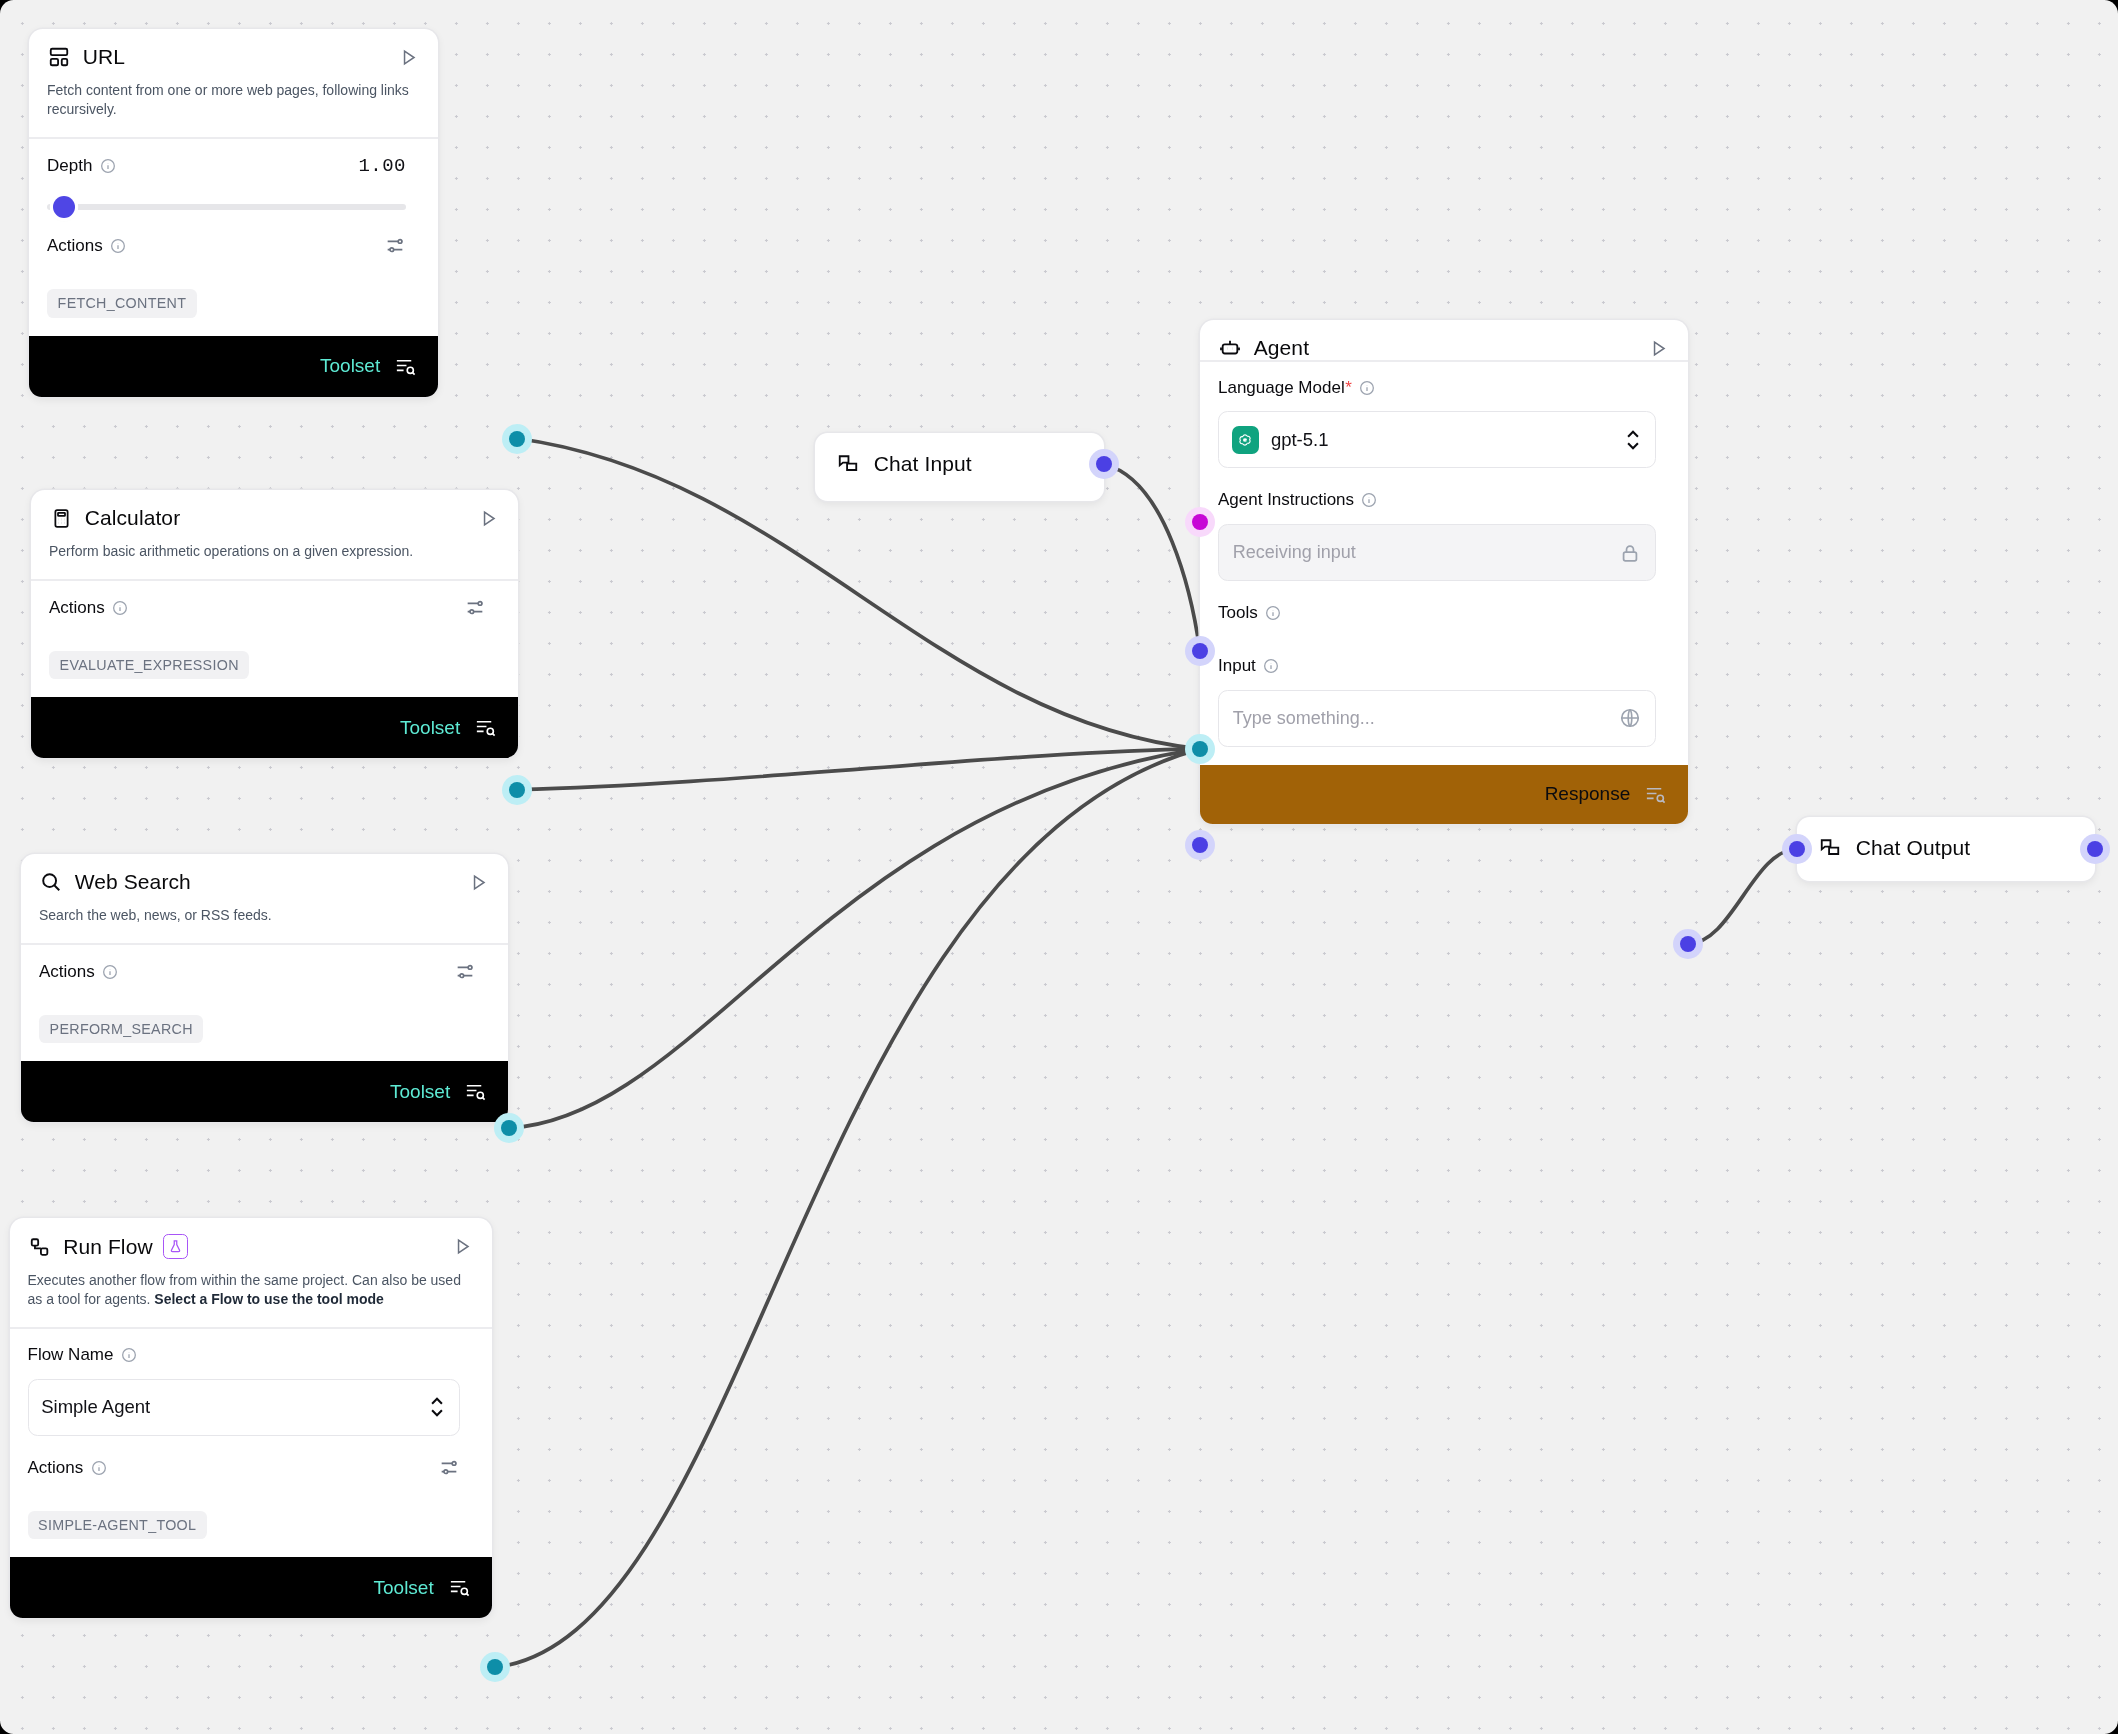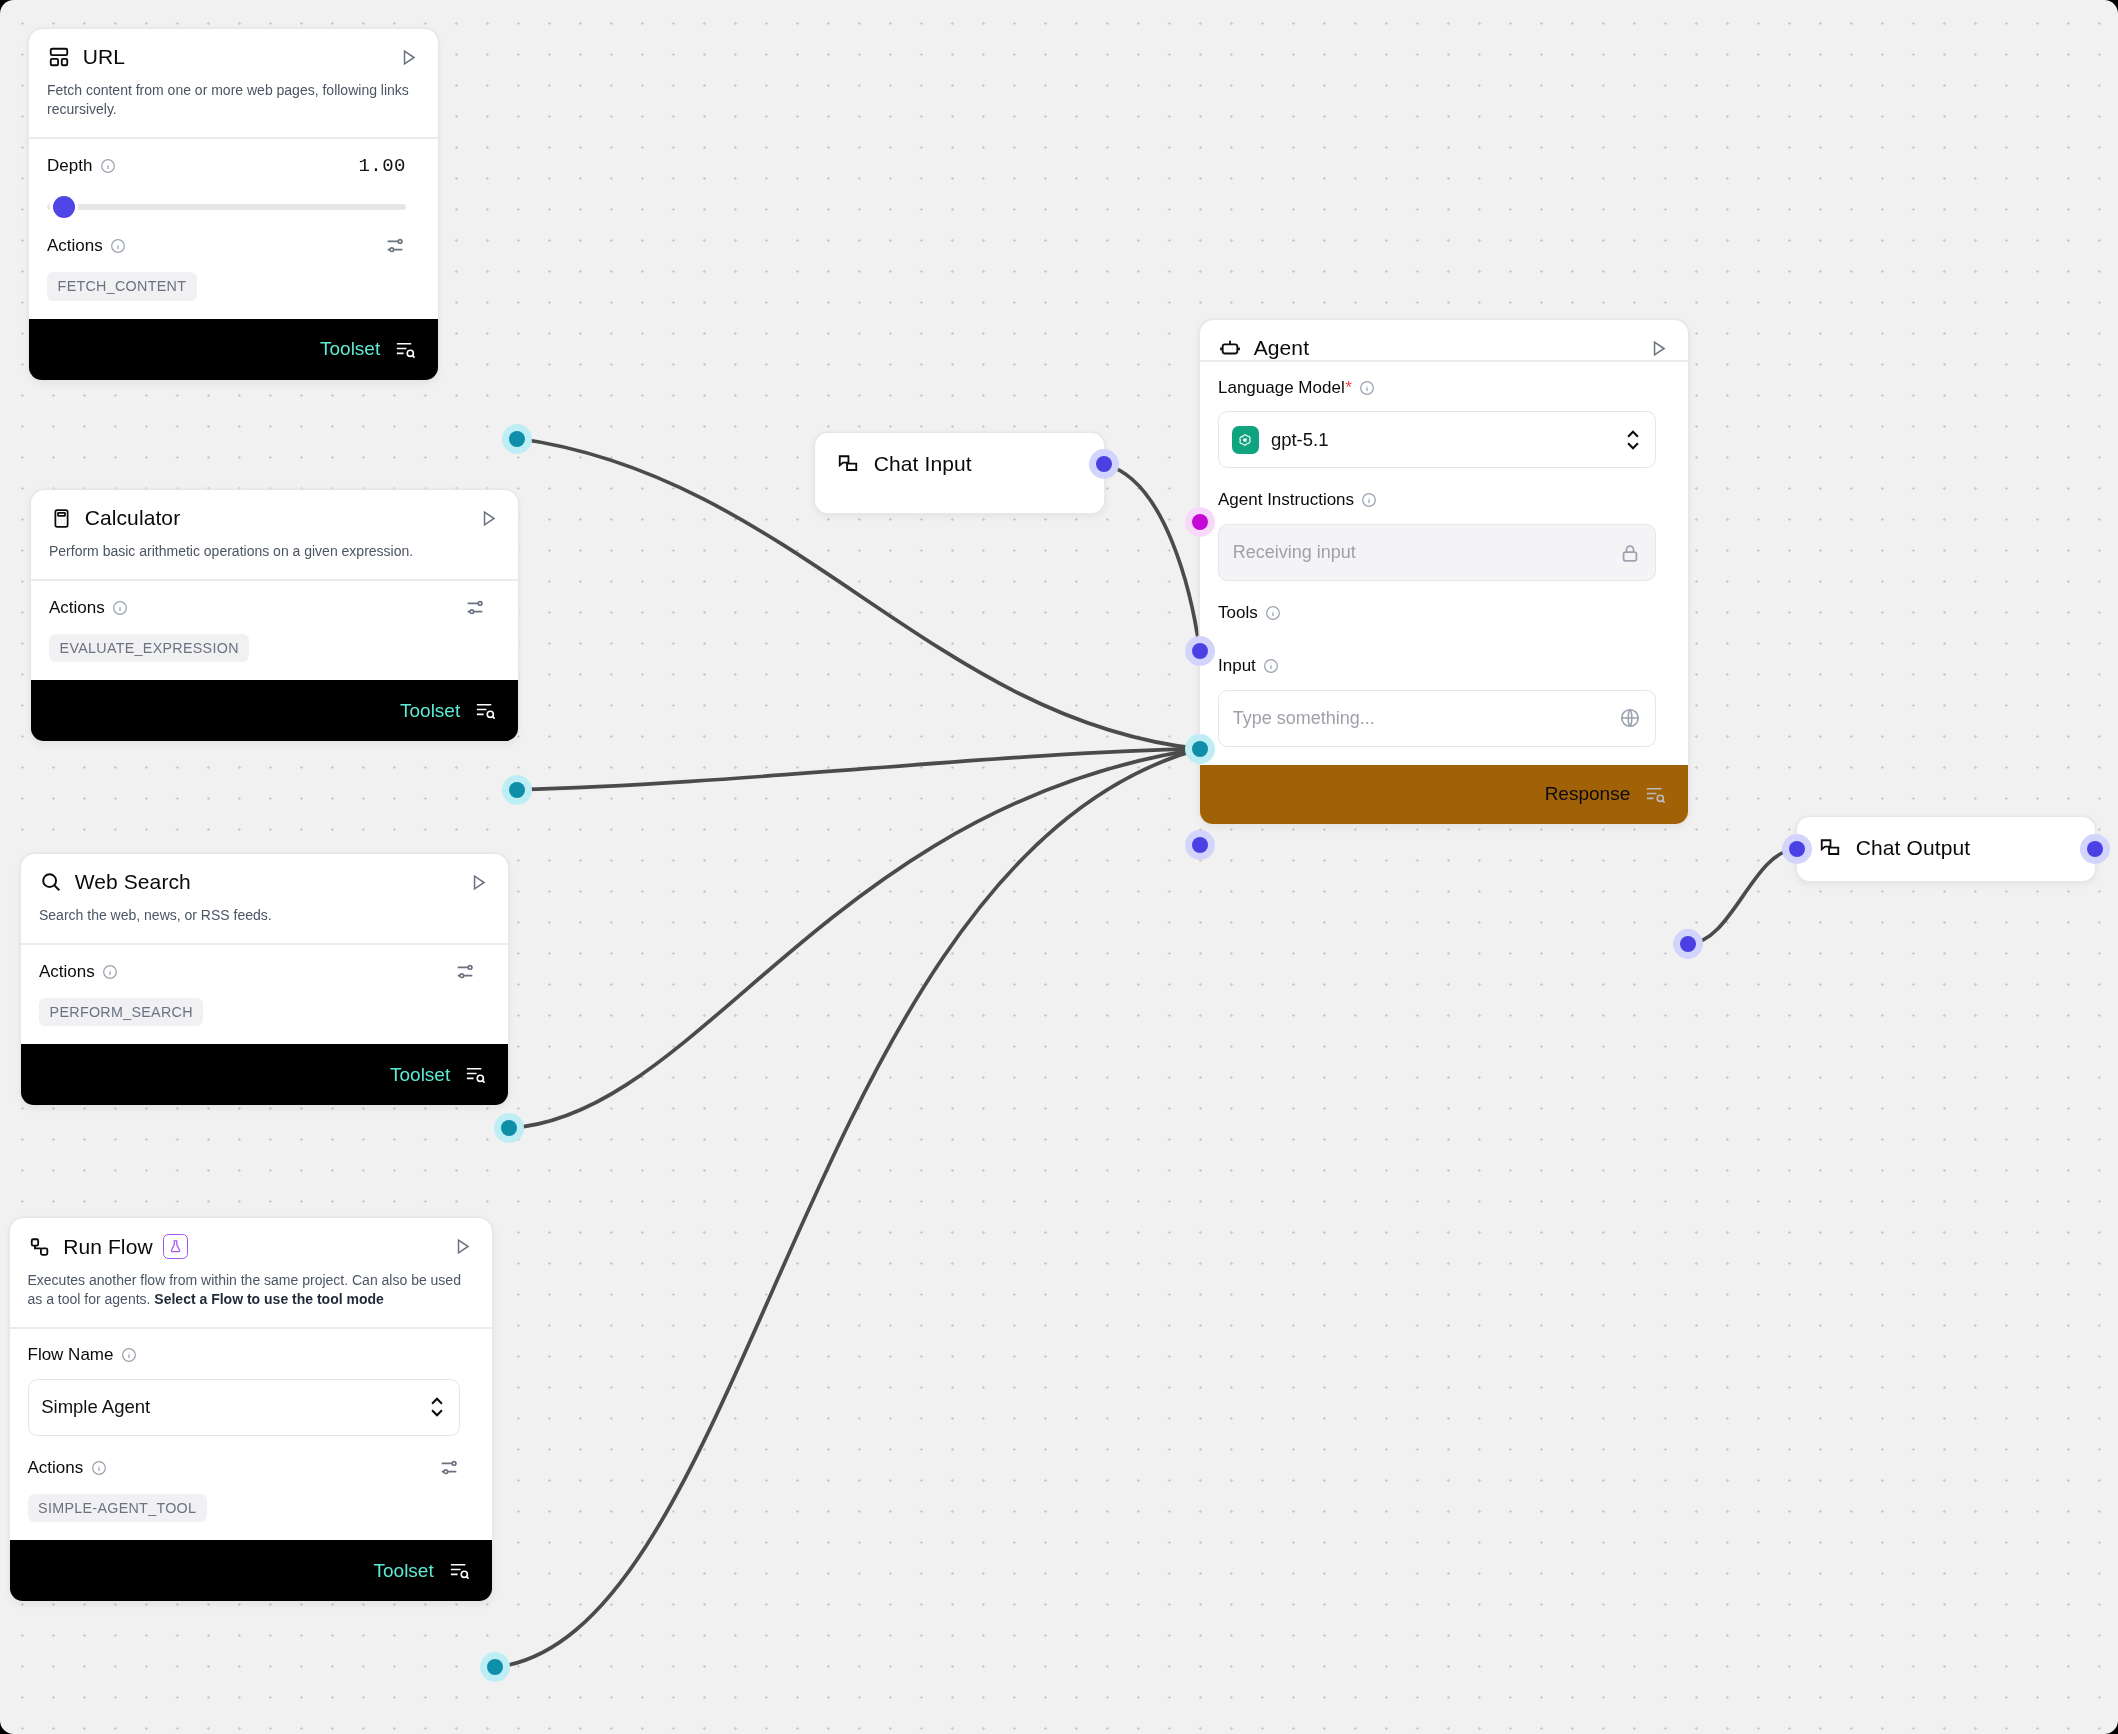--- a/index.html
+++ b/index.html
@@ -36,21 +36,21 @@
   .info-i{width:16px;height:16px;margin-left:7.4px;flex:0 0 16px;}
   .row-between{display:flex;align-items:center;justify-content:space-between;}
 
   .slider-wrap{margin:19px 0 7.4px 0;position:relative;height:21px;}
   .slider-track{position:absolute;top:8.5px;left:0;right:0;height:5.8px;border-radius:3.2px;background:#e6e6e9;}
   .slider-thumb{position:absolute;top:0;left:6.4px;width:22px;height:22px;border-radius:50%;
                 background:#4f46e5;box-shadow:0 0 0 3.2px #fff,0 0.5px 3.2px rgba(0,0,0,.25);}
   .value-mono{font-family:"Liberation Mono",monospace;font-size:19px;color:#111116;letter-spacing:0.5px;}
 
   .sliders-icon{width:22px;height:22px;}
-  .chip{display:inline-block;margin-top:15px;background:#f1f1f3;color:#6b7280;
+  .chip{display:inline-block;margin-top:32px;background:#f1f1f3;color:#6b7280;
         border-radius:6.4px;padding:6.4px 10.6px;font-size:14.3px;letter-spacing:0.3px;
         font-family:"Liberation Sans",sans-serif;}
 
   .footer-dark{background:#000;border-radius:0 0 12.7px 12.7px;height:61px;
                display:flex;align-items:center;justify-content:flex-end;padding-right:21px;gap:13.8px;}
   .footer-dark .flabel{color:#5eead4;font-size:19px;font-weight:500;}
   .footer-light{background:#a16207;border-radius:0 0 12.7px 12.7px;height:59px;
                display:flex;align-items:center;justify-content:flex-end;padding-right:21px;gap:13.8px;}
   .footer-light .flabel{color:#0b0b0f;font-size:19px;font-weight:500;}
 
@@ -317,21 +317,21 @@
         <path d="M3 6h15M3 11h10M3 16h7"></path>
             <circle cx="17" cy="16" r="3.2"></circle>
             <path d="M19.4 18.4 L21.5 20.5"></path>
       </svg>
     </div>
   </div>
   <div class="handle h-teal" style="left:495px;top:1667px;">
         <span class="h-core"></span>
       </div>
 
-  <div class="node" style="left:815px;top:433px;width:289px;height:80px;border-radius:12.7px;">
+  <div class="node" style="left:815px;top:433px;width:289px;height:68px;border-radius:12.7px;">
     <div class="node-simple">
       <span class="node-icon">
         <svg width="22" height="22" viewBox="0 0 24 24" fill="none" stroke="#0b0b0f" stroke-width="2">
           <path d="M3 3.5h9.5v7H6.5L3 13.5z"></path>
               <path d="M11 13.5h10v7h-6.5L11 20.5z" transform="translate(0,-2)"></path>
         </svg>
       </span>
       <span class="node-title">Chat Input</span>
     </div>
   </div>

